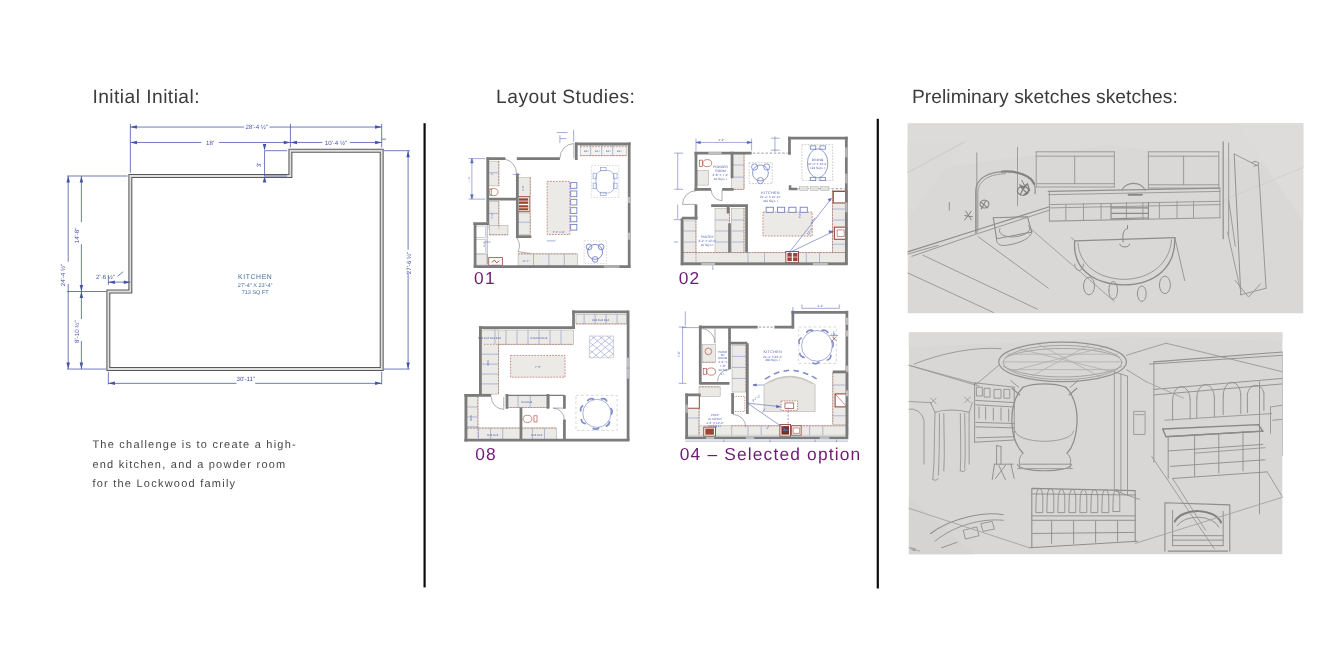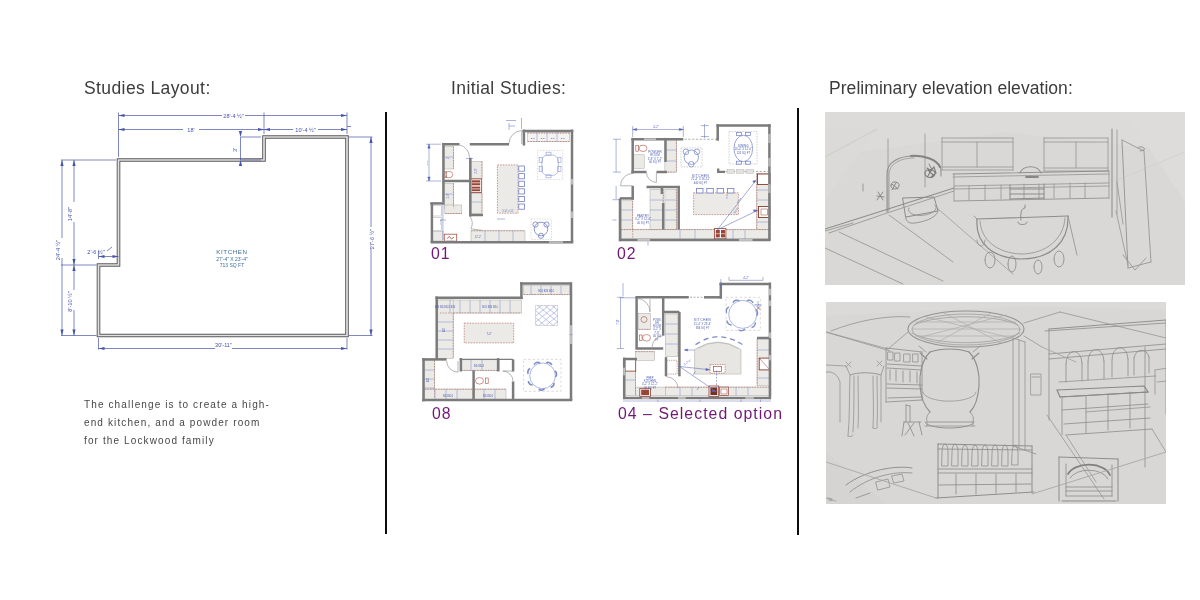--- a/index.html
+++ b/index.html
@@ -6,25 +6,25 @@
   body{font-family:"Liberation Sans", sans-serif;position:relative;}
   .h{position:absolute;color:#3c3c3c;font-size:17.5px;letter-spacing:0.4px;white-space:nowrap;}
   .para{position:absolute;color:#474747;font-size:10px;letter-spacing:1.12px;line-height:18.2px;white-space:nowrap;}
   .lbl{position:absolute;color:#701a75;font-size:15.8px;letter-spacing:1.05px;white-space:nowrap;}
   .divider{position:absolute;width:2px;background:#0c0c0c;}
   svg{position:absolute;display:block;}
 </style>
 </head>
 <body>
 
-<div class="h" style="left:84px;top:77.5px;">Studies Layout:</div>
-
-<div class="h" style="left:451px;top:77.5px;">Initial Studies:</div>
-
-<div class="h" style="left:829px;top:77.5px;letter-spacing:0.05px;">Preliminary elevation elevation:</div>
+<div class="h" style="left:84px;top:77.5px;">Initial Initial:</div>
+
+<div class="h" style="left:451px;top:77.5px;">Layout Studies:</div>
+
+<div class="h" style="left:829px;top:77.5px;letter-spacing:0.05px;">Preliminary sketches sketches:</div>
 
 <div class="para" style="left:84px;top:395.5px;">The challenge is to create a high-<br>end kitchen, and a powder room<br>for the Lockwood family</div>
 
 <div class="divider" style="left:385px;top:112px;height:422px;"></div>
 
 <div class="divider" style="left:797px;top:108px;height:427px;"></div>
 
 <svg style="left:55px;top:105px;" width="330" height="255" viewBox="55 105 330 255">
   <g fill="none">
 

